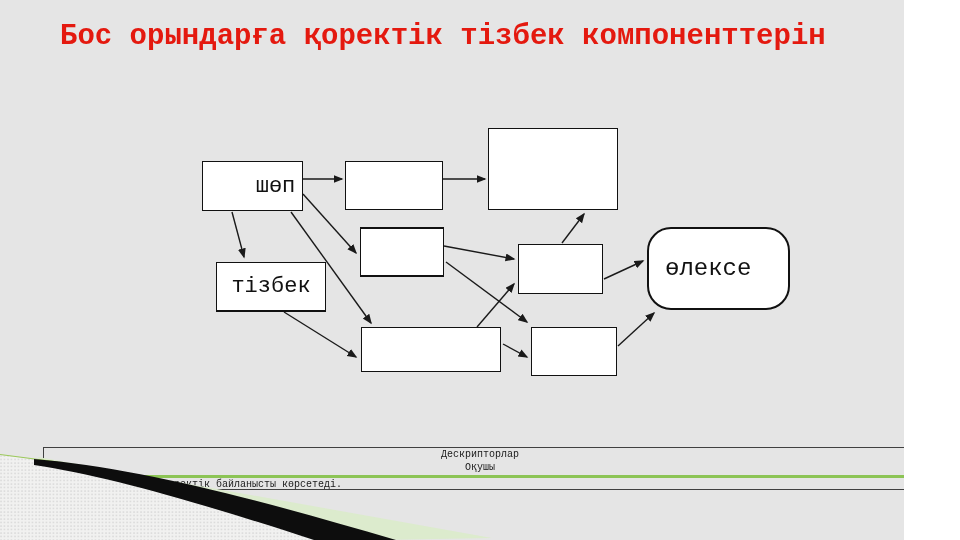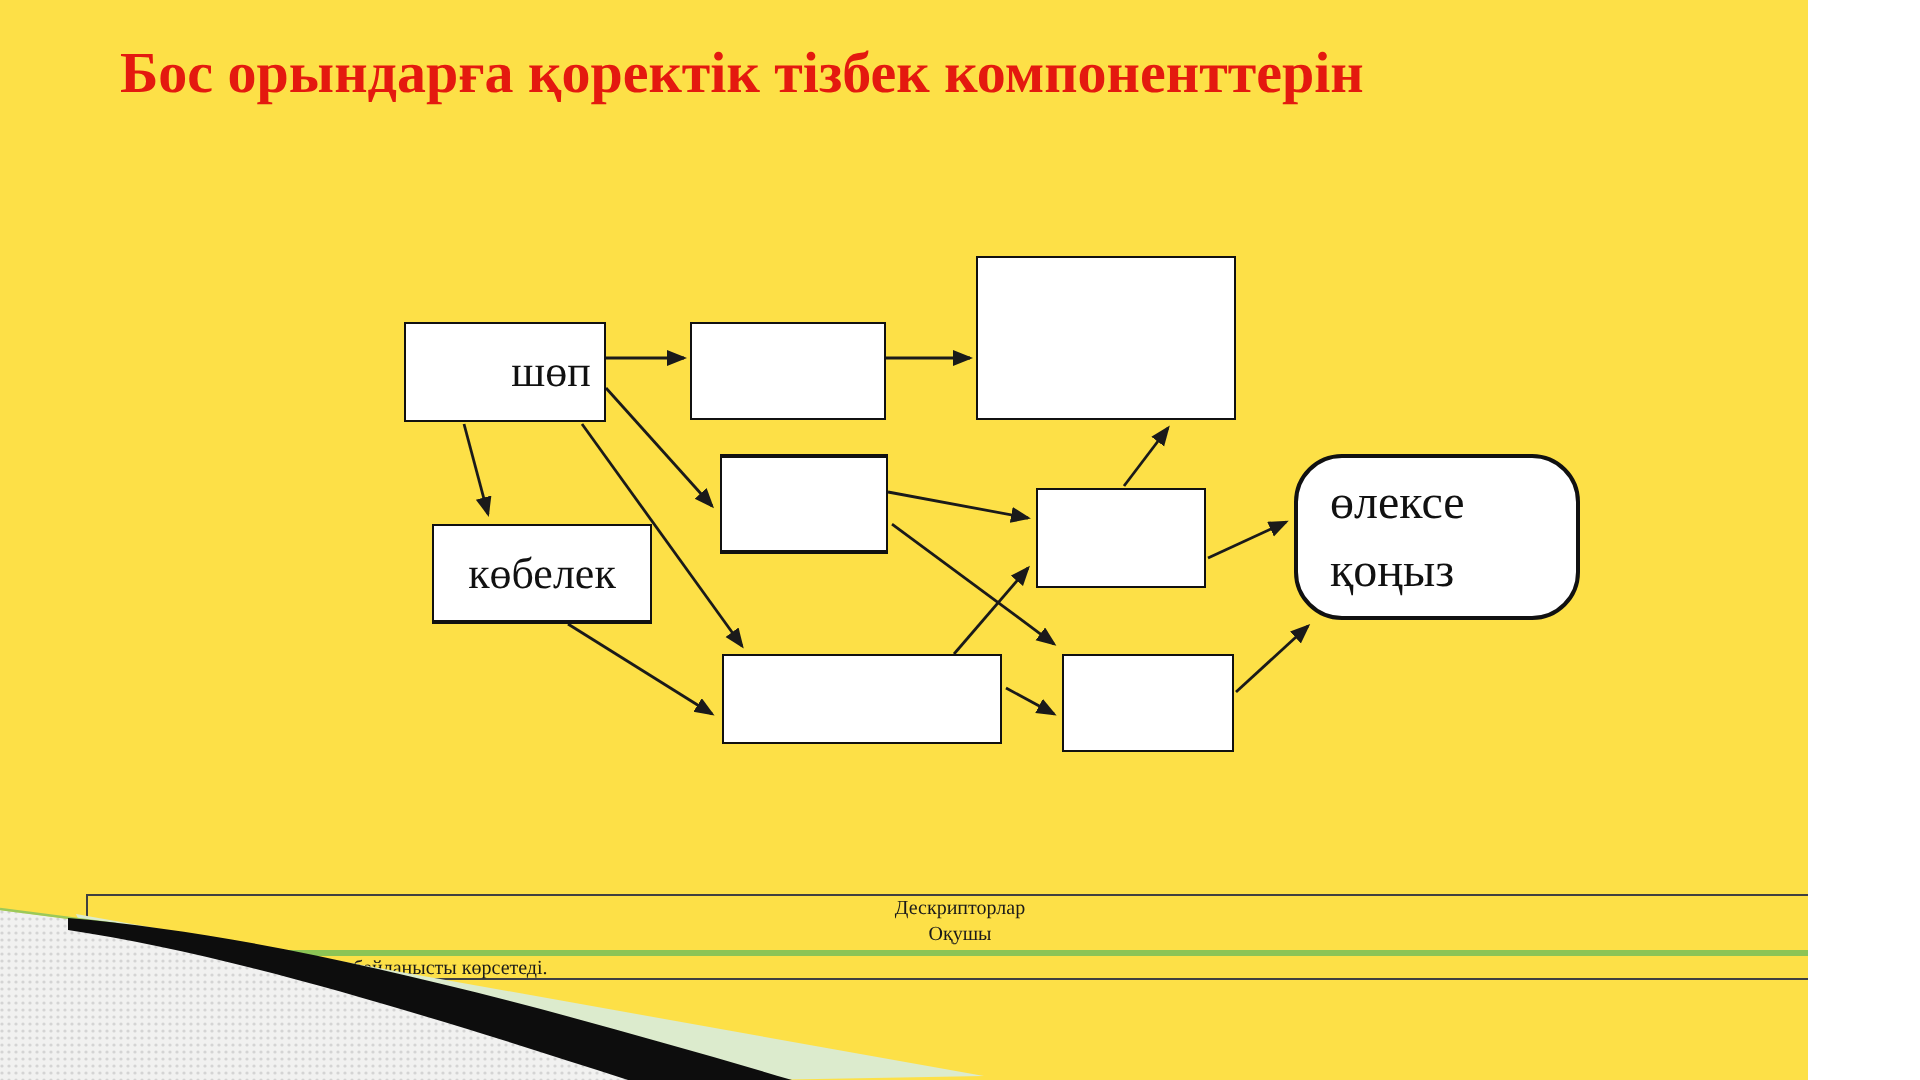--- a/index.html
+++ b/index.html
@@ -1,18 +1,18 @@
 <!DOCTYPE html>
 <html><head>
 <meta charset="utf-8">
 <style>
   html,body{margin:0;padding:0;background:#fff;}
   .slide{
-    position:relative;width:904px;height:540px;background:#fde047;
-    overflow:hidden;font-family:Liberation Serif, serif;
+    position:relative;width:904px;height:540px;background:#e5e5e5;
+    overflow:hidden;font-family:Liberation Mono, monospace;
   }
   .title{
     position:absolute;left:60px;top:20px;width:820px;margin:0;
     font-size:29px;line-height:34px;font-weight:bold;color:#e4190f;
     letter-spacing:0px;
   }
   
   .diagram{position:absolute;left:0;top:0;width:960px;height:540px;}
   .arrows{position:absolute;left:0;top:0;width:960px;height:540px;}
   .node{
@@ -77,33 +77,32 @@
         <line x1="604" y1="279" x2="643" y2="261" marker-end="url(#ah)"></line>
         <line x1="618" y1="346" x2="654" y2="313" marker-end="url(#ah)"></line>
       </g>
     </svg>
 
     <div class="node node-grass">
         <span>шөп</span>
       </div>
 
     <div class="node node-butterfly">
-        <span>көбелек</span>
+        <span>тізбек</span>
       </div>
 
     <div class="node node-blank1"></div>
     <div class="node node-blank2"></div>
     <div class="node node-blank3"></div>
     <div class="node node-blank4"></div>
     <div class="node node-blank5"></div>
     <div class="node node-blank6"></div>
 
     <div class="node node-beetle">
         <span>өлексе</span>
-        <span>қоңыз</span>
       </div>
   </div>
 
   <div class="desc-table">
     <div class="desc-head"><span>Дескрипторлар</span><br><span>Оқушы</span></div>
     <div class="desc-divider"></div>
     <div class="desc-row">Ағзалар арасындағы қоректік байланысты көрсетеді.</div>
   </div>
 
   <svg class="corner" viewBox="0 0 960 540">

